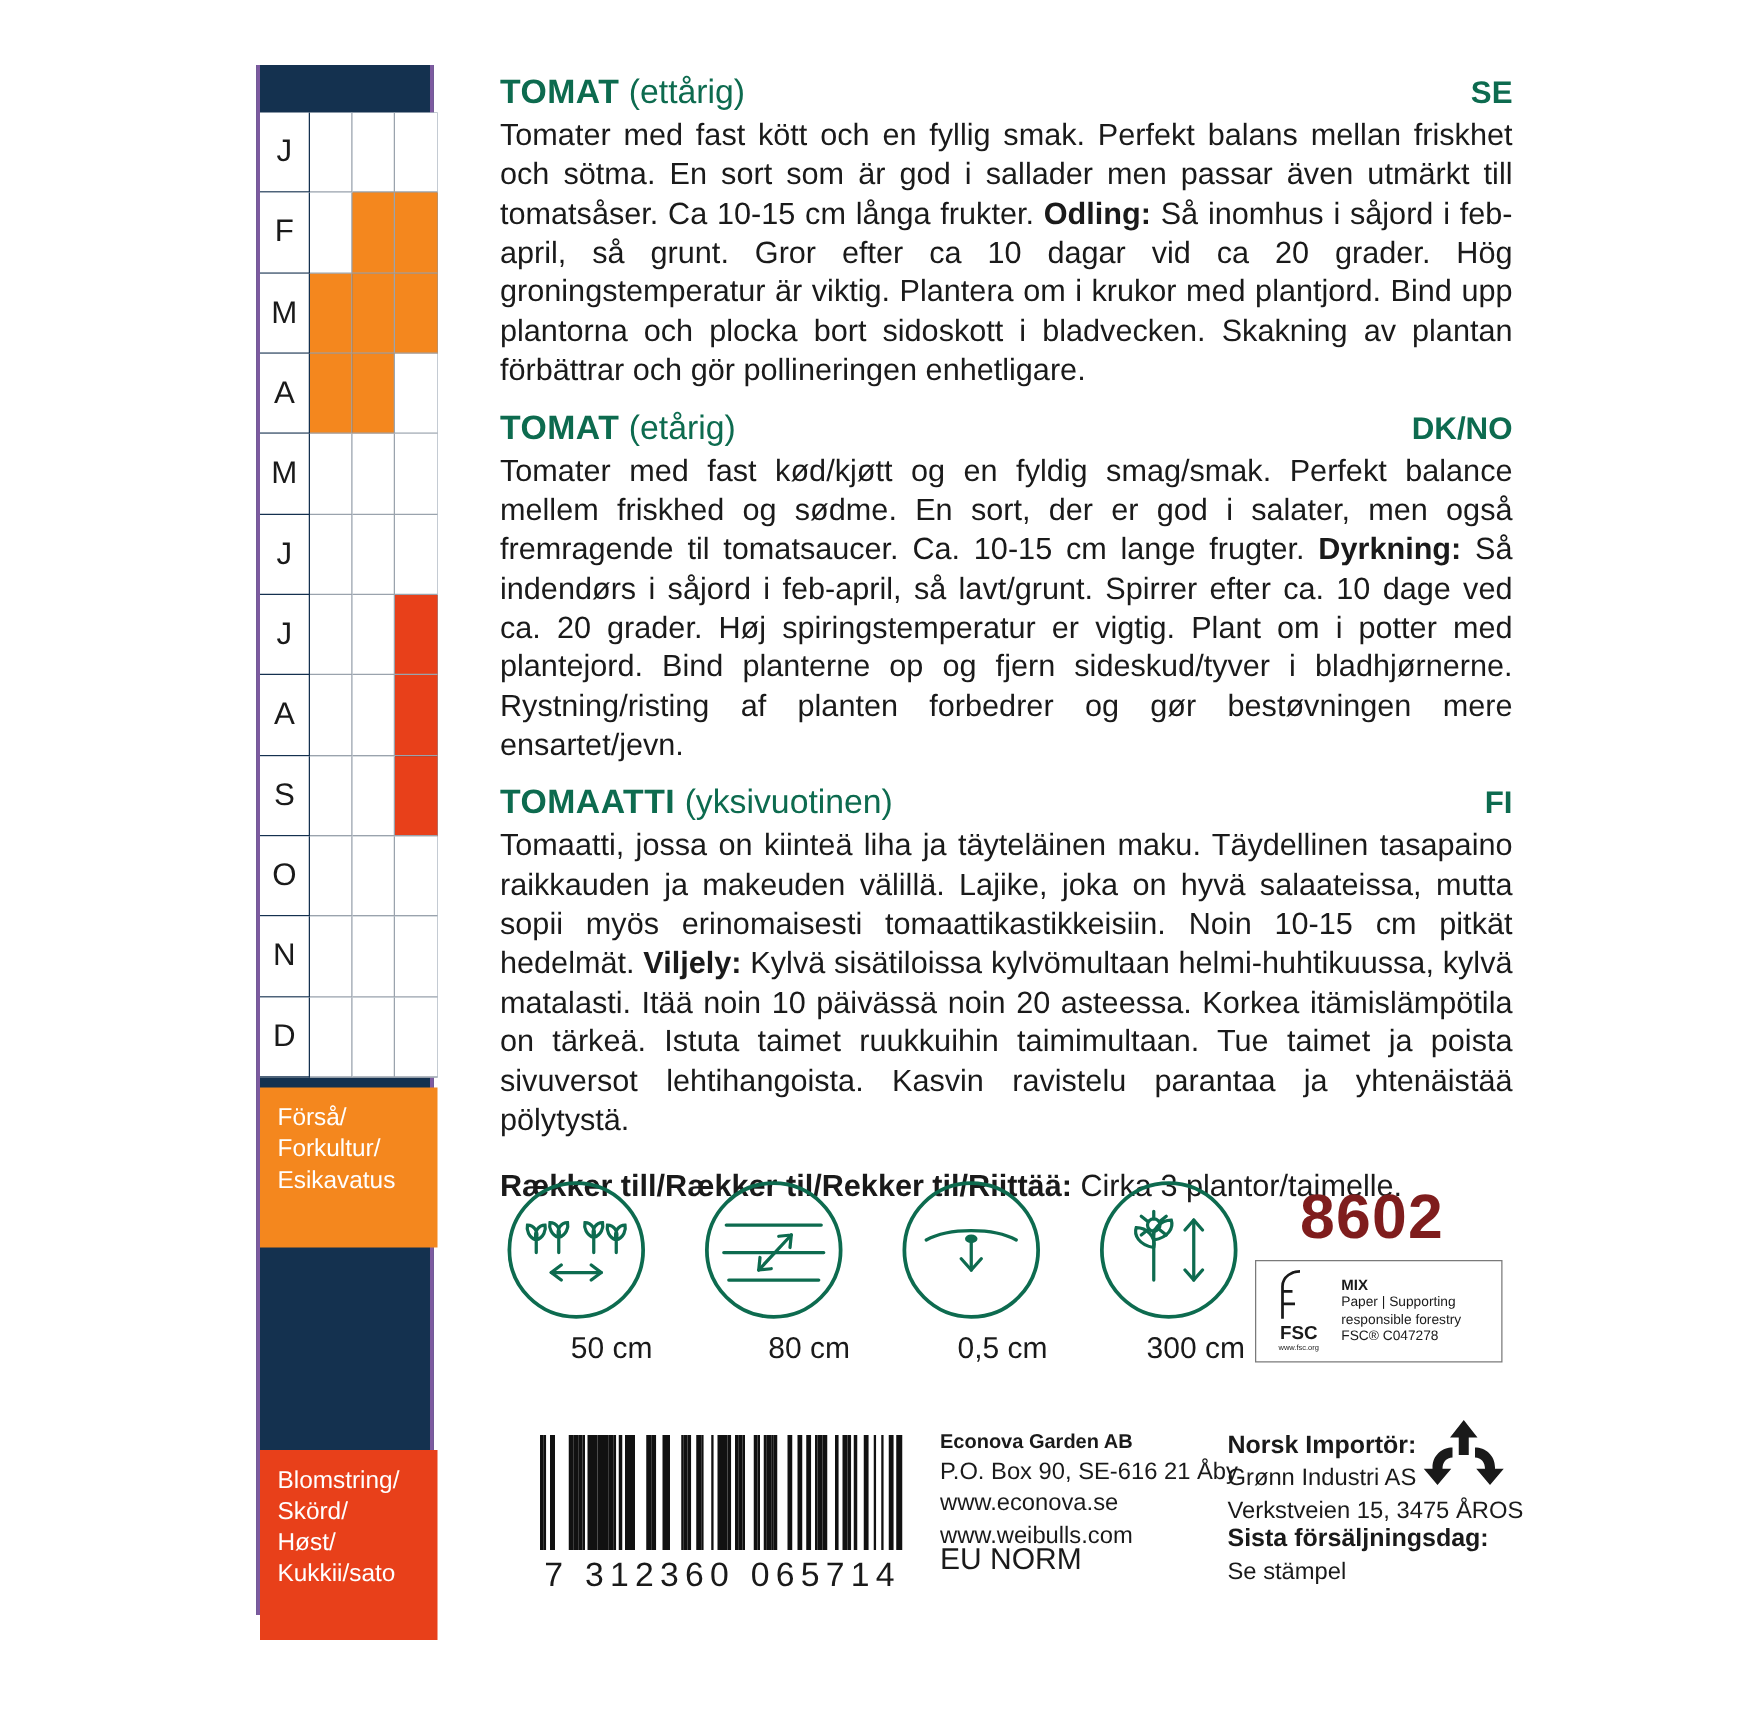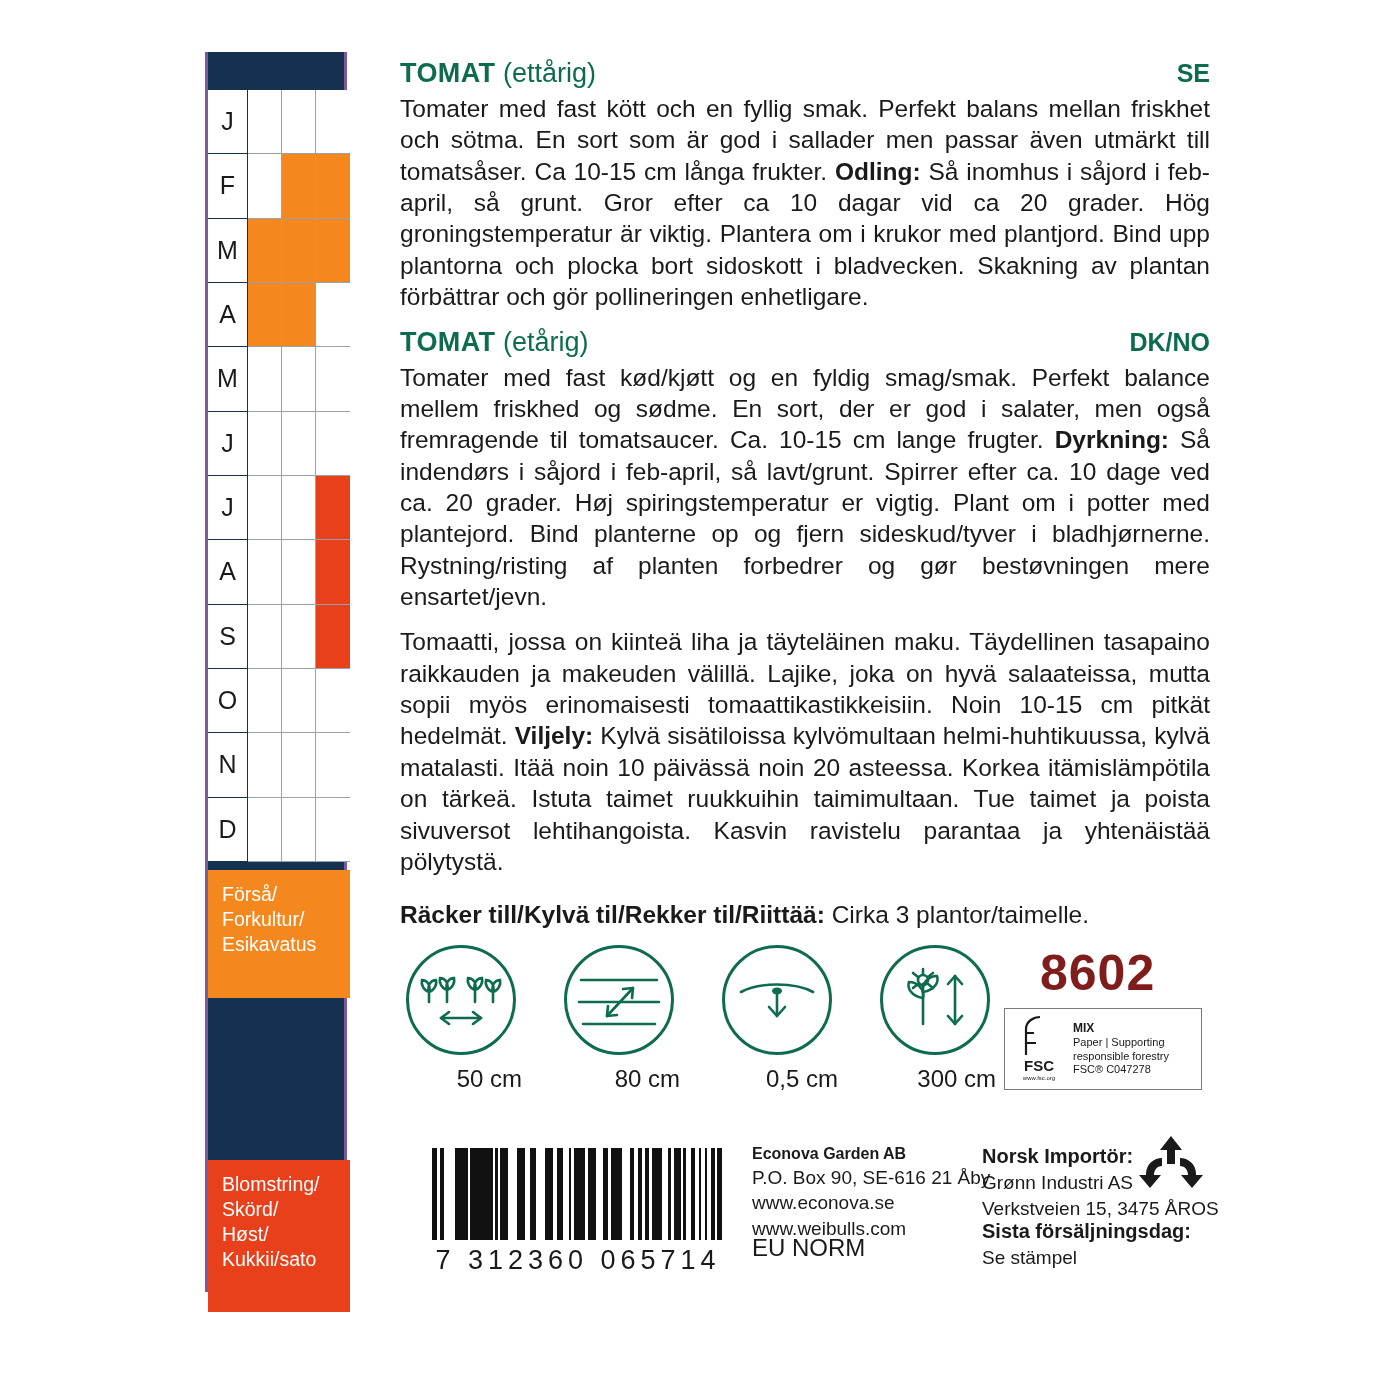--- a/index.html
+++ b/index.html
@@ -299,25 +299,32 @@
         <div class="title-wrap">
           <span class="title-main">TOMAT</span>
           <span class="title-sub">(etårig)</span>
         </div>
         <div class="lang-code">DK/NO</div>
       </div>
       <div class="body-text"><span>Tomater med fast kød/kjøtt og en fyldig smag/smak. Perfekt balance mellem friskhed og sødme. En sort, der er god i salater, men også fremragende til tomatsaucer. Ca. 10-15 cm lange frugter. </span><b>Dyrkning:</b><span> Så indendørs i såjord i feb-april, så lavt/grunt. Spirrer efter ca. 10 dage ved ca. 20 grader. Høj spiringstemperatur er vigtig. Plant om i potter med plantejord. Bind planterne op og fjern sideskud/tyver i bladhjørnerne. Rystning/risting af planten forbedrer og gør bestøvningen mere ensartet/jevn.</span></div>
     </div>
 
     <div class="lang-block">
+      <div class="lang-head">
+        <div class="title-wrap">
+          <span class="title-main">TOMAATTI</span>
+          <span class="title-sub">(yksivuotinen)</span>
+        </div>
+        <div class="lang-code">FI</div>
+      </div>
       <div class="body-text"><span>Tomaatti, jossa on kiinteä liha ja täyteläinen maku. Täydellinen tasapaino raikkauden ja makeuden välillä. Lajike, joka on hyvä salaateissa, mutta sopii myös erinomaisesti tomaattikastikkeisiin. Noin 10-15 cm pitkät hedelmät. </span><b>Viljely:</b><span> Kylvä sisätiloissa kylvömultaan helmi-huhtikuussa, kylvä matalasti. Itää noin 10 päivässä noin 20 asteessa. Korkea itämislämpötila on tärkeä. Istuta taimet ruukkuihin taimimultaan. Tue taimet ja poista sivuversot lehtihangoista. Kasvin ravistelu parantaa ja yhtenäistää pölytystä.</span></div>
     </div>
 
     <div id="yield-line">
-      <span class="lbl">Räcker till/Kylvä til/Rekker til/Riittää:</span>
+      <span class="lbl">Rækker till/Rækker til/Rekker til/Riittää:</span>
       <span>Cirka 3 plantor/taimelle.</span>
     </div>
   </div>
 
   <div id="icon-row">
 
     <div class="icon-item">
       <div class="icon-circle">
         <svg width="84" height="84" viewBox="0 0 84 84">
           <g stroke="#0d6b4f" stroke-width="2.6" fill="none" stroke-linecap="round">

